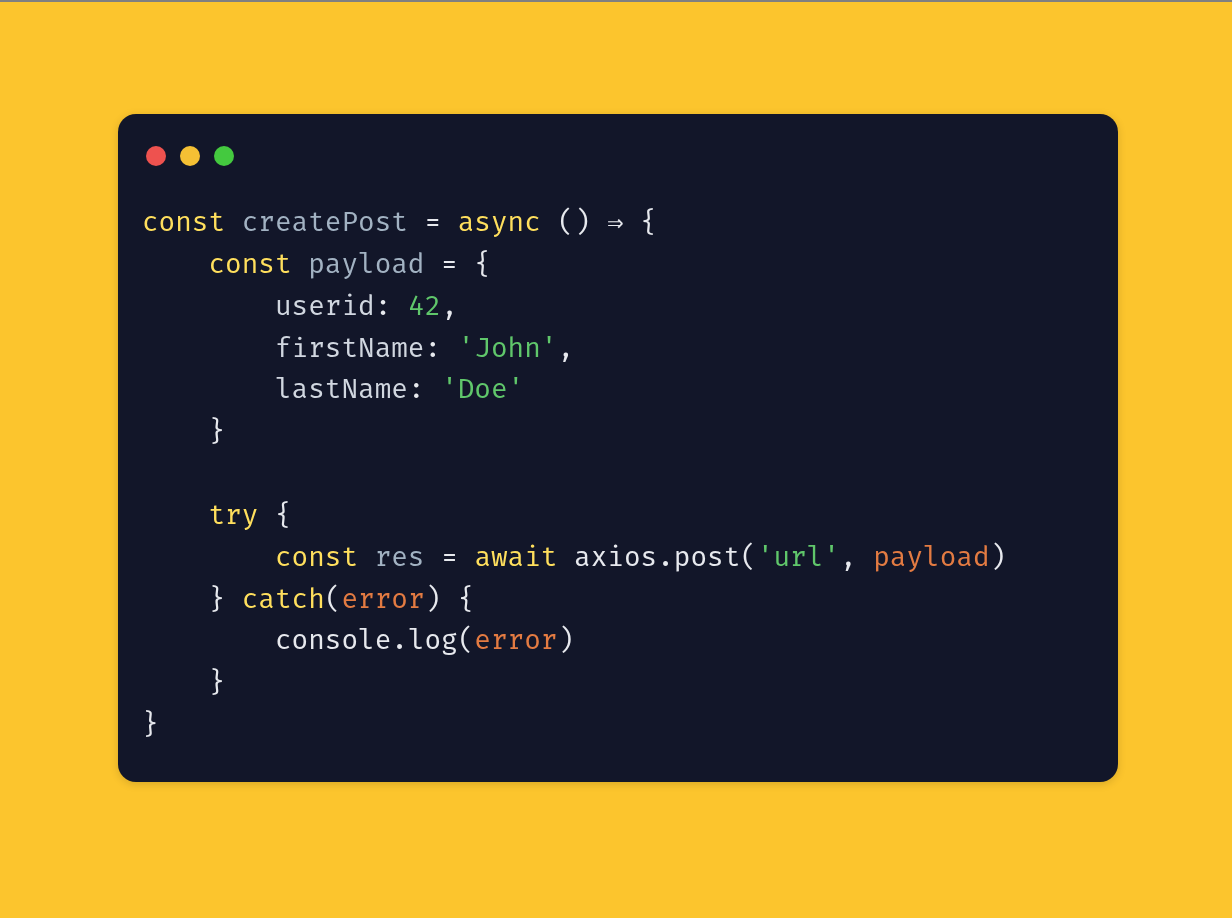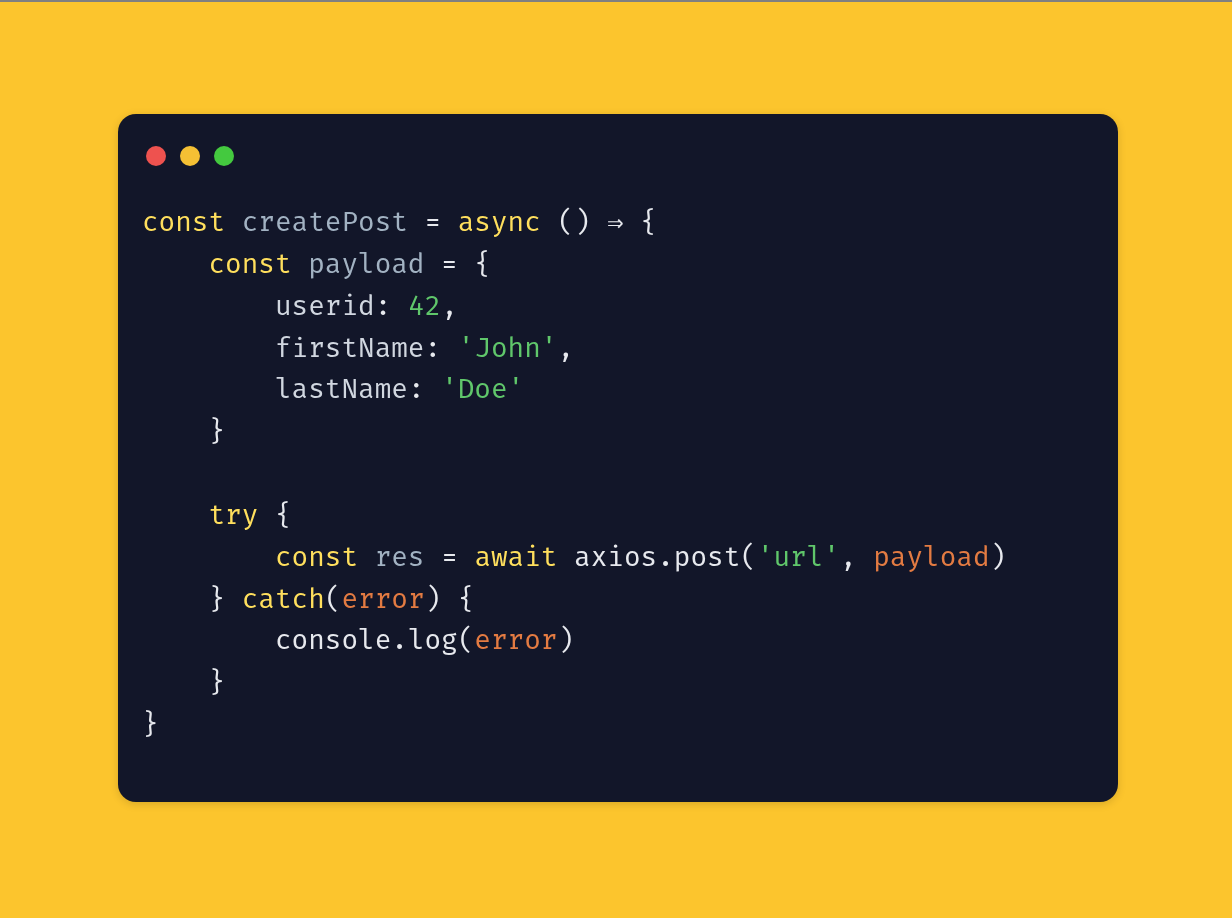--- a/index.html
+++ b/index.html
@@ -12,21 +12,21 @@
     position: relative;
     font-family: "Fira Code", "SF Mono", "Menlo", "Consolas", monospace;
   }
   .code-window {
     position: absolute;
     top: 112px;
     left: 118px;
     width: 1000px;
     background: #121629;
     border-radius: 18px;
-    padding: 32px 24px 56px 24px;
+    padding: 32px 24px 36px 24px;
     box-shadow: 0 2px 8px rgba(0,0,0,0.15);
   }
   .traffic-lights {
     display: flex;
     gap: 14px;
     margin-left: 4px;
     margin-bottom: 36px;
   }
   .traffic-lights .dot {
     width: 20px;

